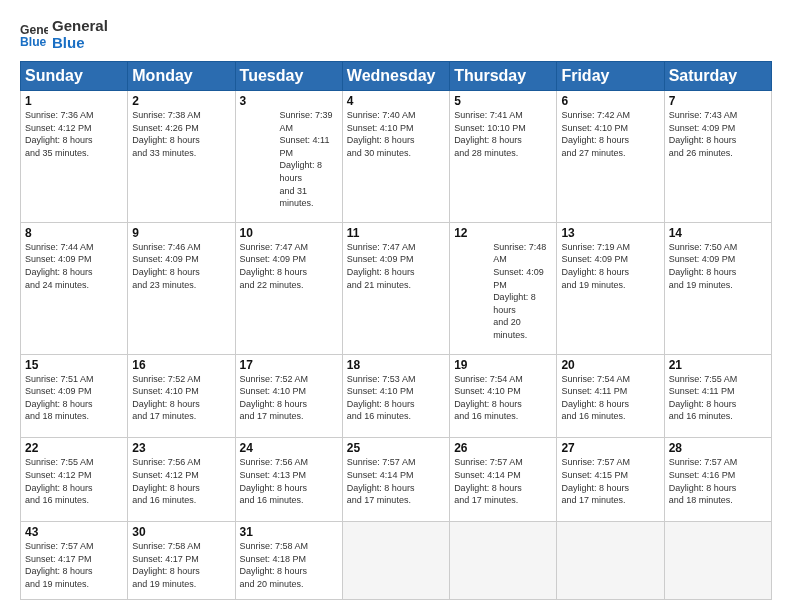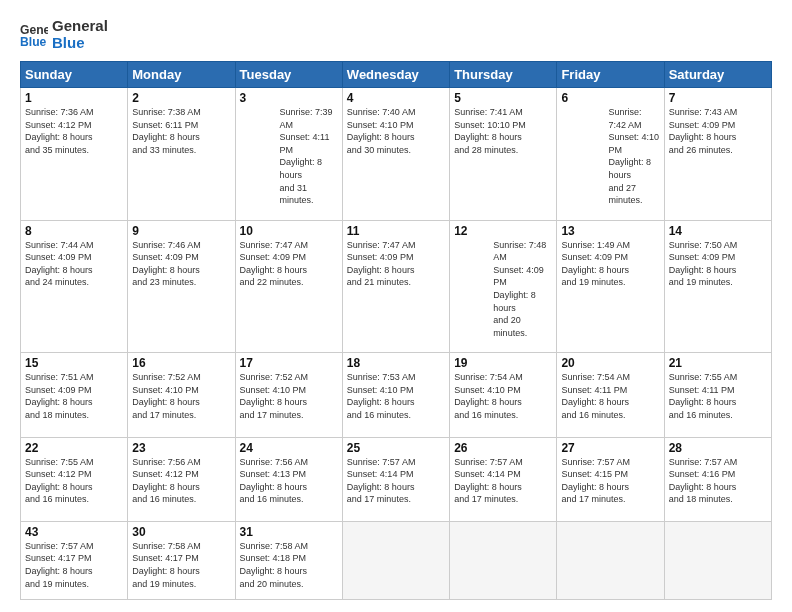--- a/index.html
+++ b/index.html
@@ -54,21 +54,21 @@
     .calendar {
       flex: 1;
       border: 1px solid #ccc;
       border-collapse: collapse;
       width: 100%;
       table-layout: fixed;
     }
     .calendar th {
       background: #2b6cb0;
       color: #fff;
-      font-size: 13px;
+      font-size: 16px;
       font-weight: bold;
       padding: 5px 4px;
       border: 1px solid #1a5a9a;
       text-align: left;
     }
     .calendar td {
       border: 1px solid #ccc;
       vertical-align: top;
       padding: 3px 4px;
       font-size: 9.5px;
@@ -135,21 +135,21 @@
           <td>
             <span class="day-num">1</span>
             <div class="day-info" style="white-space: pre-line;">Sunrise: 7:36 AM
 Sunset: 4:12 PM
 Daylight: 8 hours
 and 35 minutes.</div>
           </td>
           <td>
             <span class="day-num">2</span>
             <div class="day-info" style="white-space: pre-line;">Sunrise: 7:38 AM
-Sunset: 6:11 PM
+Sunset: 4:26 PM
 Daylight: 8 hours
 and 33 minutes.</div>
           </td>
           <td>
             <span class="day-num">3</span>
             <div class="day-info" style="white-space: pre-line; margin-left: 40px;">Sunrise: 7:39 AM
 Sunset: 4:11 PM
 Daylight: 8 hours
 and 31 minutes.</div>
           </td>
@@ -162,21 +162,21 @@
           </td>
           <td>
             <span class="day-num">5</span>
             <div class="day-info" style="white-space: pre-line;">Sunrise: 7:41 AM
 Sunset: 10:10 PM
 Daylight: 8 hours
 and 28 minutes.</div>
           </td>
           <td>
             <span class="day-num">6</span>
-            <div class="day-info" style="white-space: pre-line; margin-left: 47px;">Sunrise: 7:42 AM
+            <div class="day-info" style="white-space: pre-line;">Sunrise: 7:42 AM
 Sunset: 4:10 PM
 Daylight: 8 hours
 and 27 minutes.</div>
           </td>
           <td>
             <span class="day-num">7</span>
             <div class="day-info" style="white-space: pre-line;">Sunrise: 7:43 AM
 Sunset: 4:09 PM
 Daylight: 8 hours
 and 26 minutes.</div>
@@ -213,21 +213,21 @@
           </td>
           <td>
             <span class="day-num">12</span>
             <div class="day-info" style="white-space: pre-line; margin-left: 39px;">Sunrise: 7:48 AM
 Sunset: 4:09 PM
 Daylight: 8 hours
 and 20 minutes.</div>
           </td>
           <td>
             <span class="day-num">13</span>
-            <div class="day-info" style="white-space: pre-line;">Sunrise: 1:49 AM
+            <div class="day-info" style="white-space: pre-line;">Sunrise: 7:19 AM
 Sunset: 4:09 PM
 Daylight: 8 hours
 and 19 minutes.</div>
           </td>
           <td>
             <span class="day-num">14</span>
             <div class="day-info" style="white-space: pre-line;">Sunrise: 7:50 AM
 Sunset: 4:09 PM
 Daylight: 8 hours
 and 19 minutes.</div>

